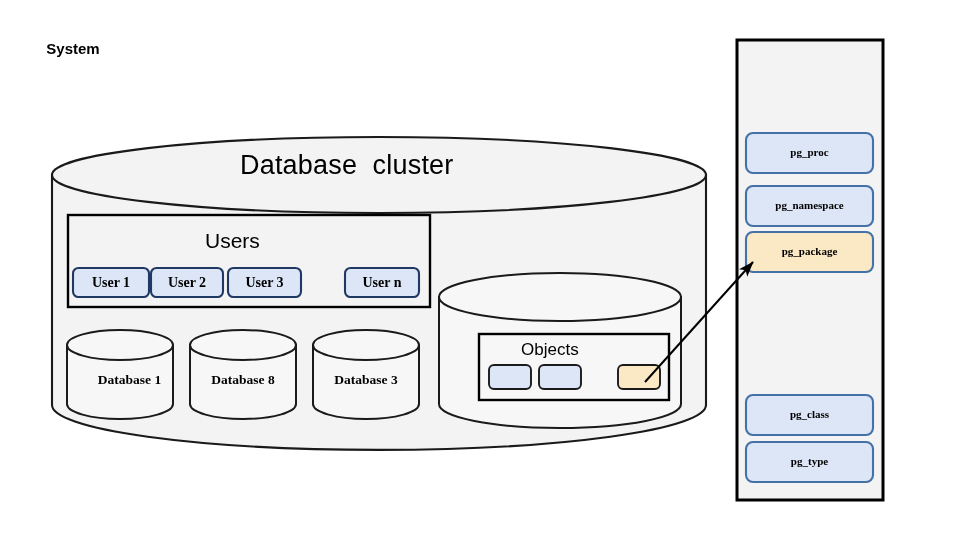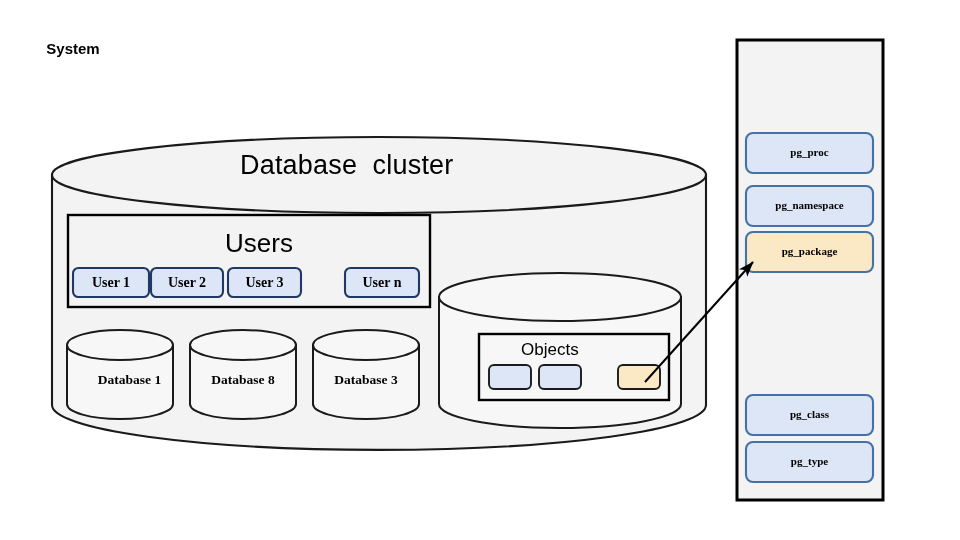--- a/index.html
+++ b/index.html
@@ -33,23 +33,22 @@
   .cluster-title {
     left: 240px;
     top: 152px;
     font-size: 27px;
     font-family: "Liberation Sans", sans-serif;
     letter-spacing: 0.2px;
   }
   .users-title {
     left: 205px;
     top: 230px;
-    font-size: 26px;
-    font-family: "Liberation Sans", sans-serif;
-    margin-left: 20px;
+    font-size: 21px;
+    font-family: "Liberation Sans", sans-serif;
   }
   .objects-title {
     left: 521px;
     top: 341px;
     font-size: 17px;
     font-family: "Liberation Sans", sans-serif;
   }
   .catalog-heading {
     left: 737px;
     top: 60px;

